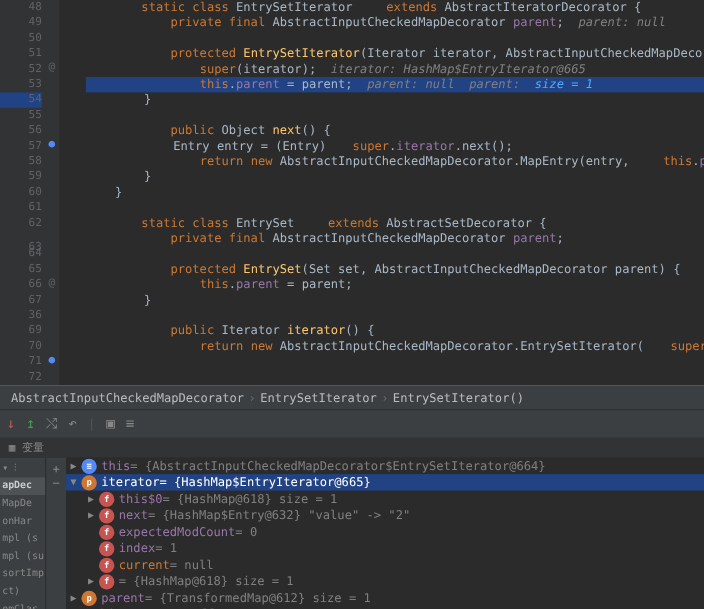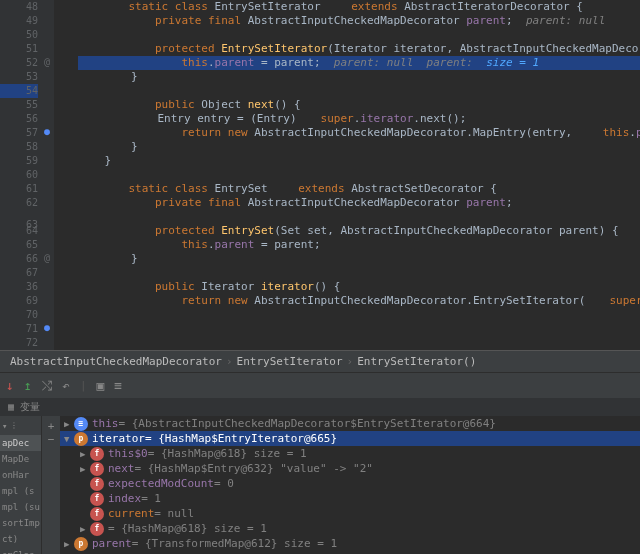--- a/index.html
+++ b/index.html
@@ -18,21 +18,21 @@
 .crumbs { background:#3c3f41; border-top:1px solid #555; padding:4px 10px; color:#bbb; font-size:11px; height:22px; }
 .crumbs span.sep { color:#666; margin:0 4px; }
 .toolbar { background:#3c3f41; border-top:1px solid #2d2d2d; height:26px; display:flex; align-items:center; padding:0 6px; gap:10px; }
 .tbtn { color:#888; font-size:13px; cursor:pointer; }
 .tbtn.red { color:#c75450; }
 .tbtn.grn { color:#499c54; }
 .dbg-head { background:#313335; height:18px; padding:2px 8px; color:#888; font-size:10px; }
 .dbg { background:#2b2b2b; height:138px; display:flex; }
 .filetabs { width:42px; background:#3c3f41; border-right:1px solid #2d2d2d; }
 .ftab { padding:3px 2px; color:#888; font-size:9px; overflow:hidden; white-space:nowrap; }
-.ftab.sel { background:#4e5254; color:#ccc; }
+.ftab.sel { background:#4e5254; color:#ccc;font-weight:bold; }
 .vars { flex:1; overflow:hidden; }
 .vrow { padding:1px 4px; display:flex; align-items:center; height:15px; font-size:11px; }
 .vrow.sel { background:#214283; }
 .arrow { width:10px; color:#888; font-size:9px; }
 .vicon { width:14px; height:14px; border-radius:7px; font-size:8px; text-align:center; line-height:14px; margin-right:4px; color:#fff; font-weight:bold; }
 .ic-p { background:#cc7832; }
 .ic-o { background:#548af7; }
 .ic-f { background:#c75450; }
 .vname { color:#9876aa; }
 .vval { color:#808080; }
@@ -71,20 +71,21 @@
     <div class="gline" style="top:308px">70</div>
     <div class="gline" style="top:322px">71</div>
       <div class="gmark" style="top:322px;color:#548af7">●</div>
     <div class="gline" style="top:336px">72</div>
   </div>
   <div class="code">
     <div class="cline">    <span class="kw">static class </span><span>EntrySetIterator </span><span class="kw">extends </span><span>AbstractIteratorDecorator {</span></div>
     <div class="cline">        <span class="kw">private final </span><span>AbstractInputCheckedMapDecorator </span><span class="fld">parent</span><span>;  </span><span class="cmt">parent: null</span></div>
     <div class="cline"></div>
     <div class="cline">        <span class="kw">protected </span><span class="fn">EntrySetIterator</span><span>(Iterator iterator, AbstractInputCheckedMapDecorator parent) {  </span></div>
+    <div class="cline">            <span class="kw">super</span><span>(iterator);  </span><span class="cmt">iterator: HashMap$EntryIterator@665</span></div>
     <div class="cline hl">            <span class="kw">this</span><span>.</span><span class="fld">parent </span><span>= parent;  </span><span class="cmt">parent: null  parent:  </span><span style="color:#50a8ff;font-style:italic">size = 1</span></div>
     <div class="cline">        <span>}</span></div>
     <div class="cline"></div>
     <div class="cline">        <span class="kw">public </span><span>Object </span><span class="fn">next</span><span>() {</span></div>
     <div class="cline">            <span>Entry entry = (Entry)</span><span class="kw">super</span><span>.</span><span class="fld">iterator</span><span>.next();</span></div>
     <div class="cline">            <span class="kw">return new </span><span>AbstractInputCheckedMapDecorator.MapEntry(entry, </span><span class="kw">this</span><span>.</span><span class="fld">parent</span><span>);</span></div>
     <div class="cline">        <span>}</span></div>
     <div class="cline">    <span>}</span></div>
     <div class="cline"></div>
     <div class="cline">    <span class="kw">static class </span><span>EntrySet </span><span class="kw">extends </span><span>AbstractSetDecorator {</span></div>

